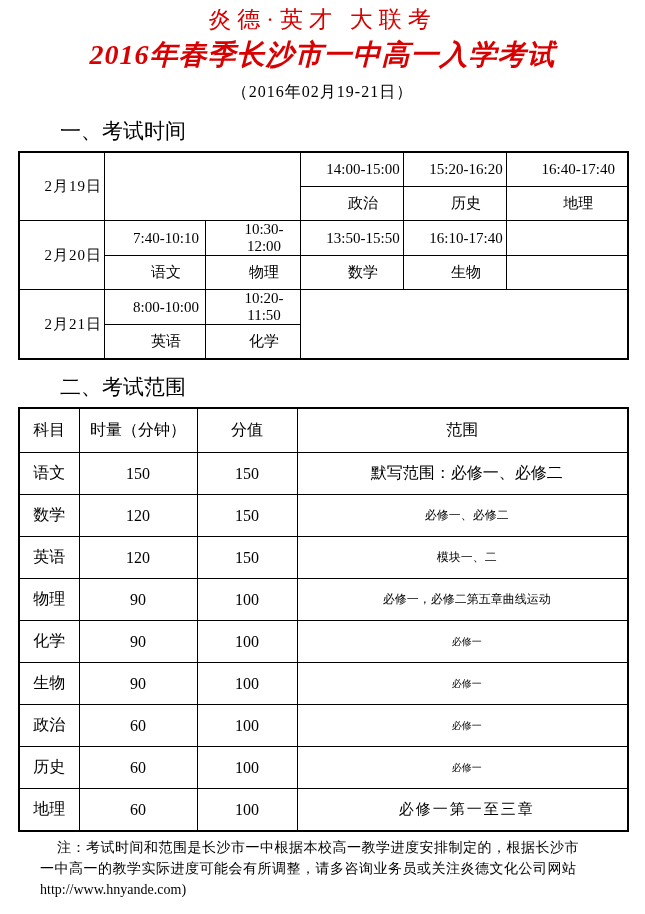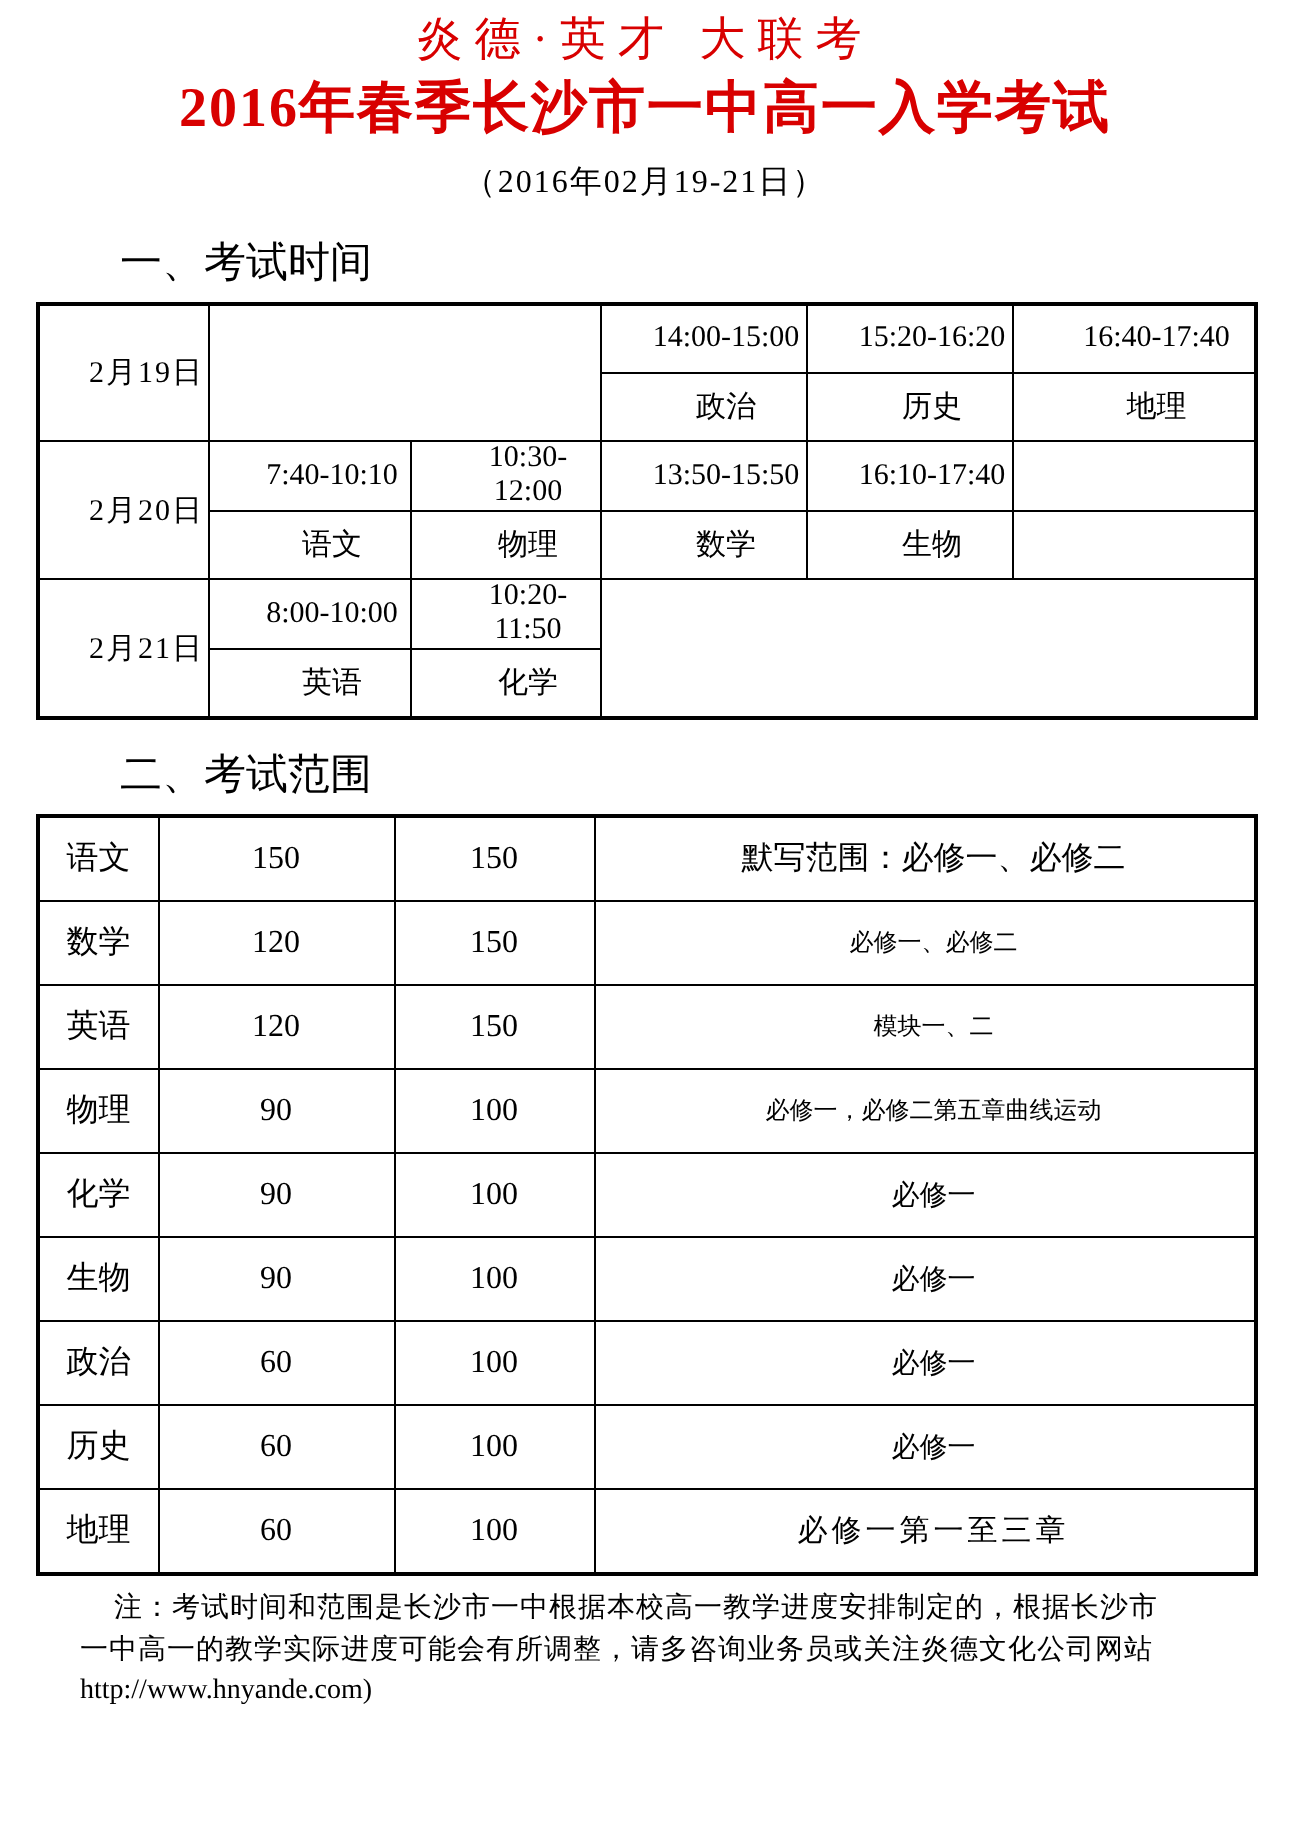--- a/index.html
+++ b/index.html
@@ -9,21 +9,21 @@
     position:relative;overflow:hidden;
   }
   .header{text-align:center;padding-top:5px;}
   .title-sub{
     color:var(--accent,#d80000);
     font-size:23px;letter-spacing:6px;line-height:30px;
     font-family:"Liberation Serif","DejaVu Serif",serif;
   }
   .title-main{
     color:var(--accent,#d80000);
-    font-size:28px;font-weight:bold;letter-spacing:1px;line-height:36px;margin-top:2px;
+    font-size:28px;font-weight:bold;letter-spacing:1px;line-height:36px;margin-top:2px;font-style:italic;
   }
   .title-scope{
     font-size:20px;letter-spacing:5px;line-height:28px;margin-top:3px;
   }
   .title-date{
     font-size:16px;line-height:24px;margin-top:7px;letter-spacing:1px;
   }
   .section-heading{
     font-family:Liberation Serif, serif;
     font-size:21px;margin:13px 0 6px 60px;font-weight:500;
@@ -38,21 +38,21 @@
   .t-times .date-cell{font-size:15px;letter-spacing:1px;}
   
   .t-scope{width:609px;font-size:16px;margin-top:4px;}
   .t-scope th{height:43px;font-size:16px;}
   .t-scope td{height:41px;}
   .t-scope td.range{
     text-align:center;padding-left:9px;
   }
   .range-lg{font-size:16px;}
   .range-sm{font-size:12px;font-family:"Liberation Sans","DejaVu Sans",sans-serif;}
-  .range-md{font-size:14px;}
+  .range-md{font-size:10px;}
   .range-geo{font-size:15px;letter-spacing:2px;}
   
   .footnote{
     margin:5px 0 0 40px;width:575px;
     font-family:"Liberation Sans","DejaVu Sans",sans-serif;
     font-size:14px;line-height:21px;letter-spacing:0.5px;
   }
   .footnote .indent{text-indent:17px;}
   .footnote .url-line{
     font-family:"Liberation Serif","DejaVu Serif",serif;
@@ -123,20 +123,26 @@
 <div class="section-heading">二、考试范围</div>
 
 <table class="t-scope">
   <colgroup>
     <col style="width:60px">
       <col style="width:118px">
       <col style="width:100px">
       <col style="width:331px">
   </colgroup>
   <tbody>
+      <tr>
+    <th>科目</th>
+    <th>时量（分钟）</th>
+    <th>分值</th>
+    <th>范围</th>
+  </tr>
   <tr>
     <td>语文</td>
     <td>150</td>
     <td>150</td>
     <td class="range range-lg">默写范围：必修一、必修二</td>
   </tr>
   <tr>
     <td>数学</td>
     <td>120</td>
     <td>150</td>

